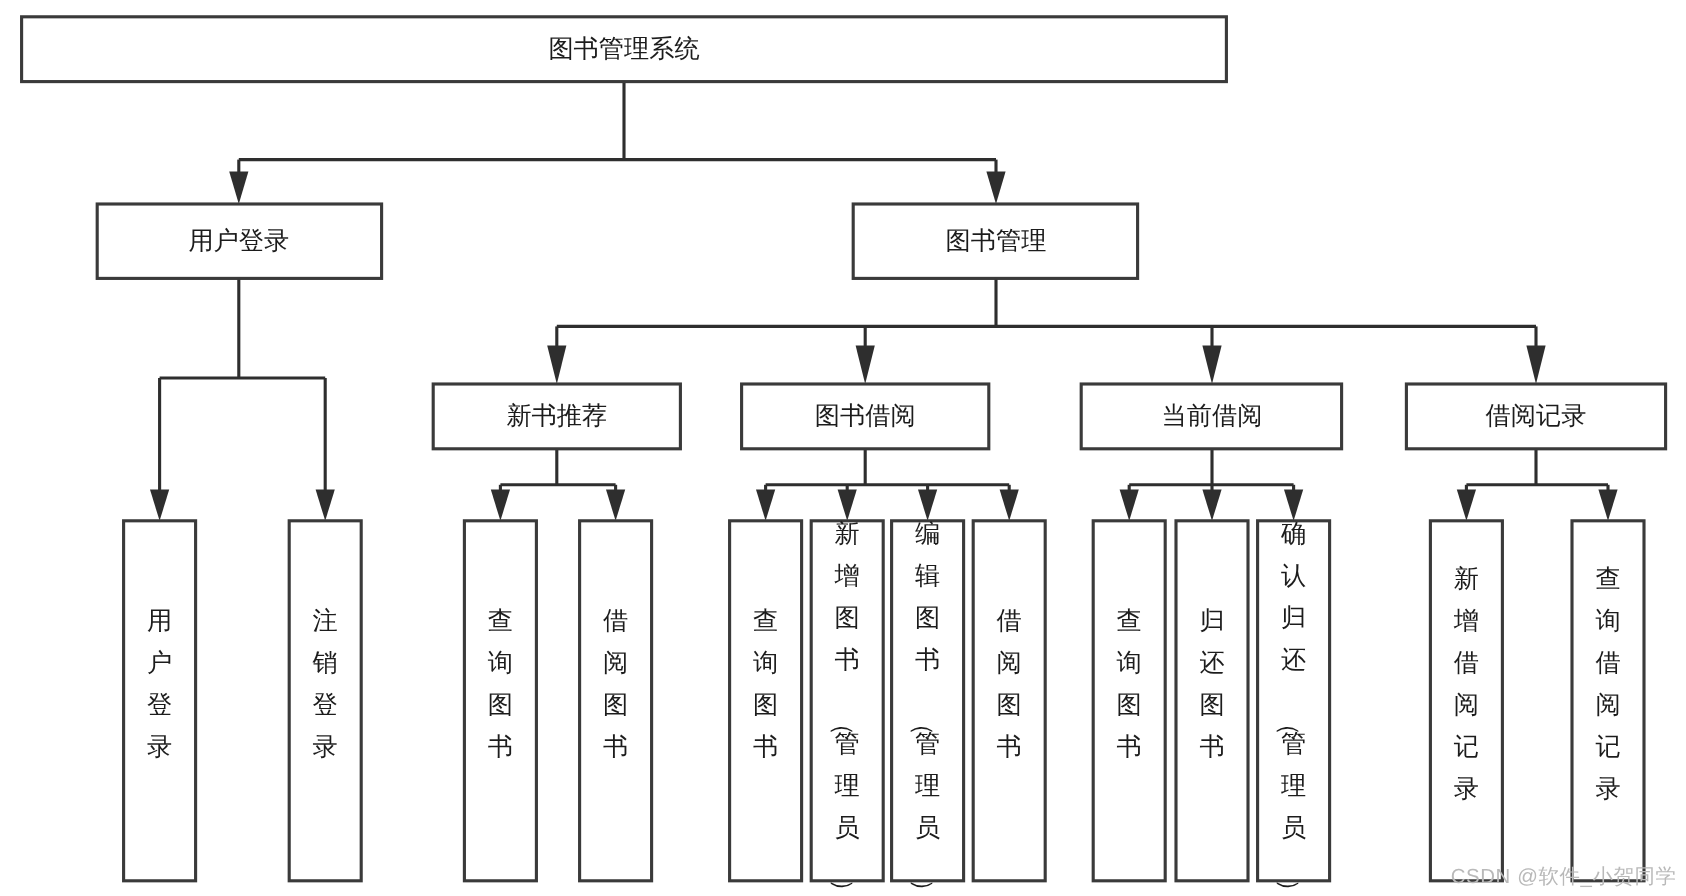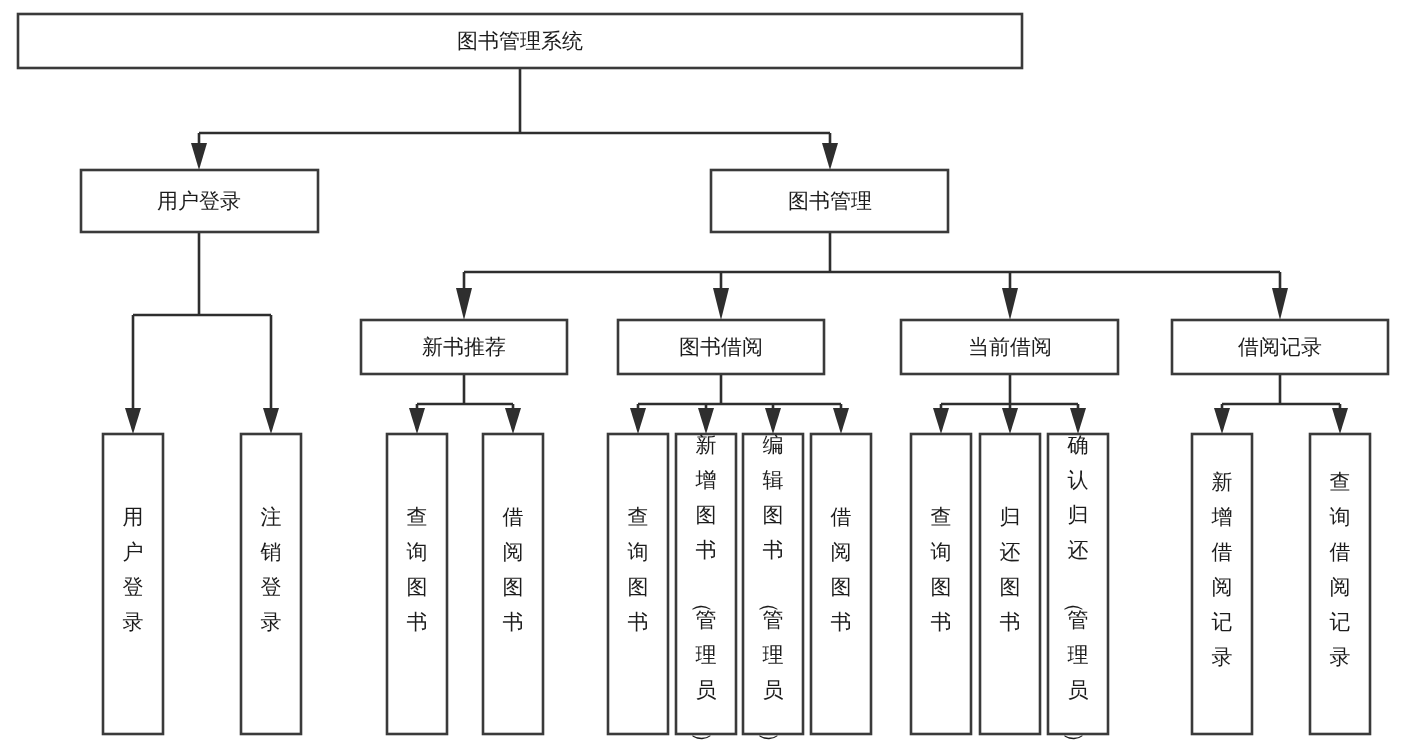--- a/index.html
+++ b/index.html
@@ -244,14 +244,15 @@
       <text class="node-label-vertical" x="1222" y="489"><tspan x="1222" y="489">新</tspan><tspan x="1222" y="524">增</tspan><tspan x="1222" y="559">借</tspan><tspan x="1222" y="594">阅</tspan><tspan x="1222" y="629">记</tspan><tspan x="1222" y="664">录</tspan></text>
     </g>
 
     <g>
       <rect class="node-box" x="1310" y="434" width="60" height="300"></rect>
       <text class="node-label-vertical" x="1340" y="489"><tspan x="1340" y="489">查</tspan><tspan x="1340" y="524">询</tspan><tspan x="1340" y="559">借</tspan><tspan x="1340" y="594">阅</tspan><tspan x="1340" y="629">记</tspan><tspan x="1340" y="664">录</tspan></text>
     </g>
 
   </svg>
 
+  <div class="watermark">CSDN @软件_小贺同学</div>
 
 </div>
 
 </body></html>

